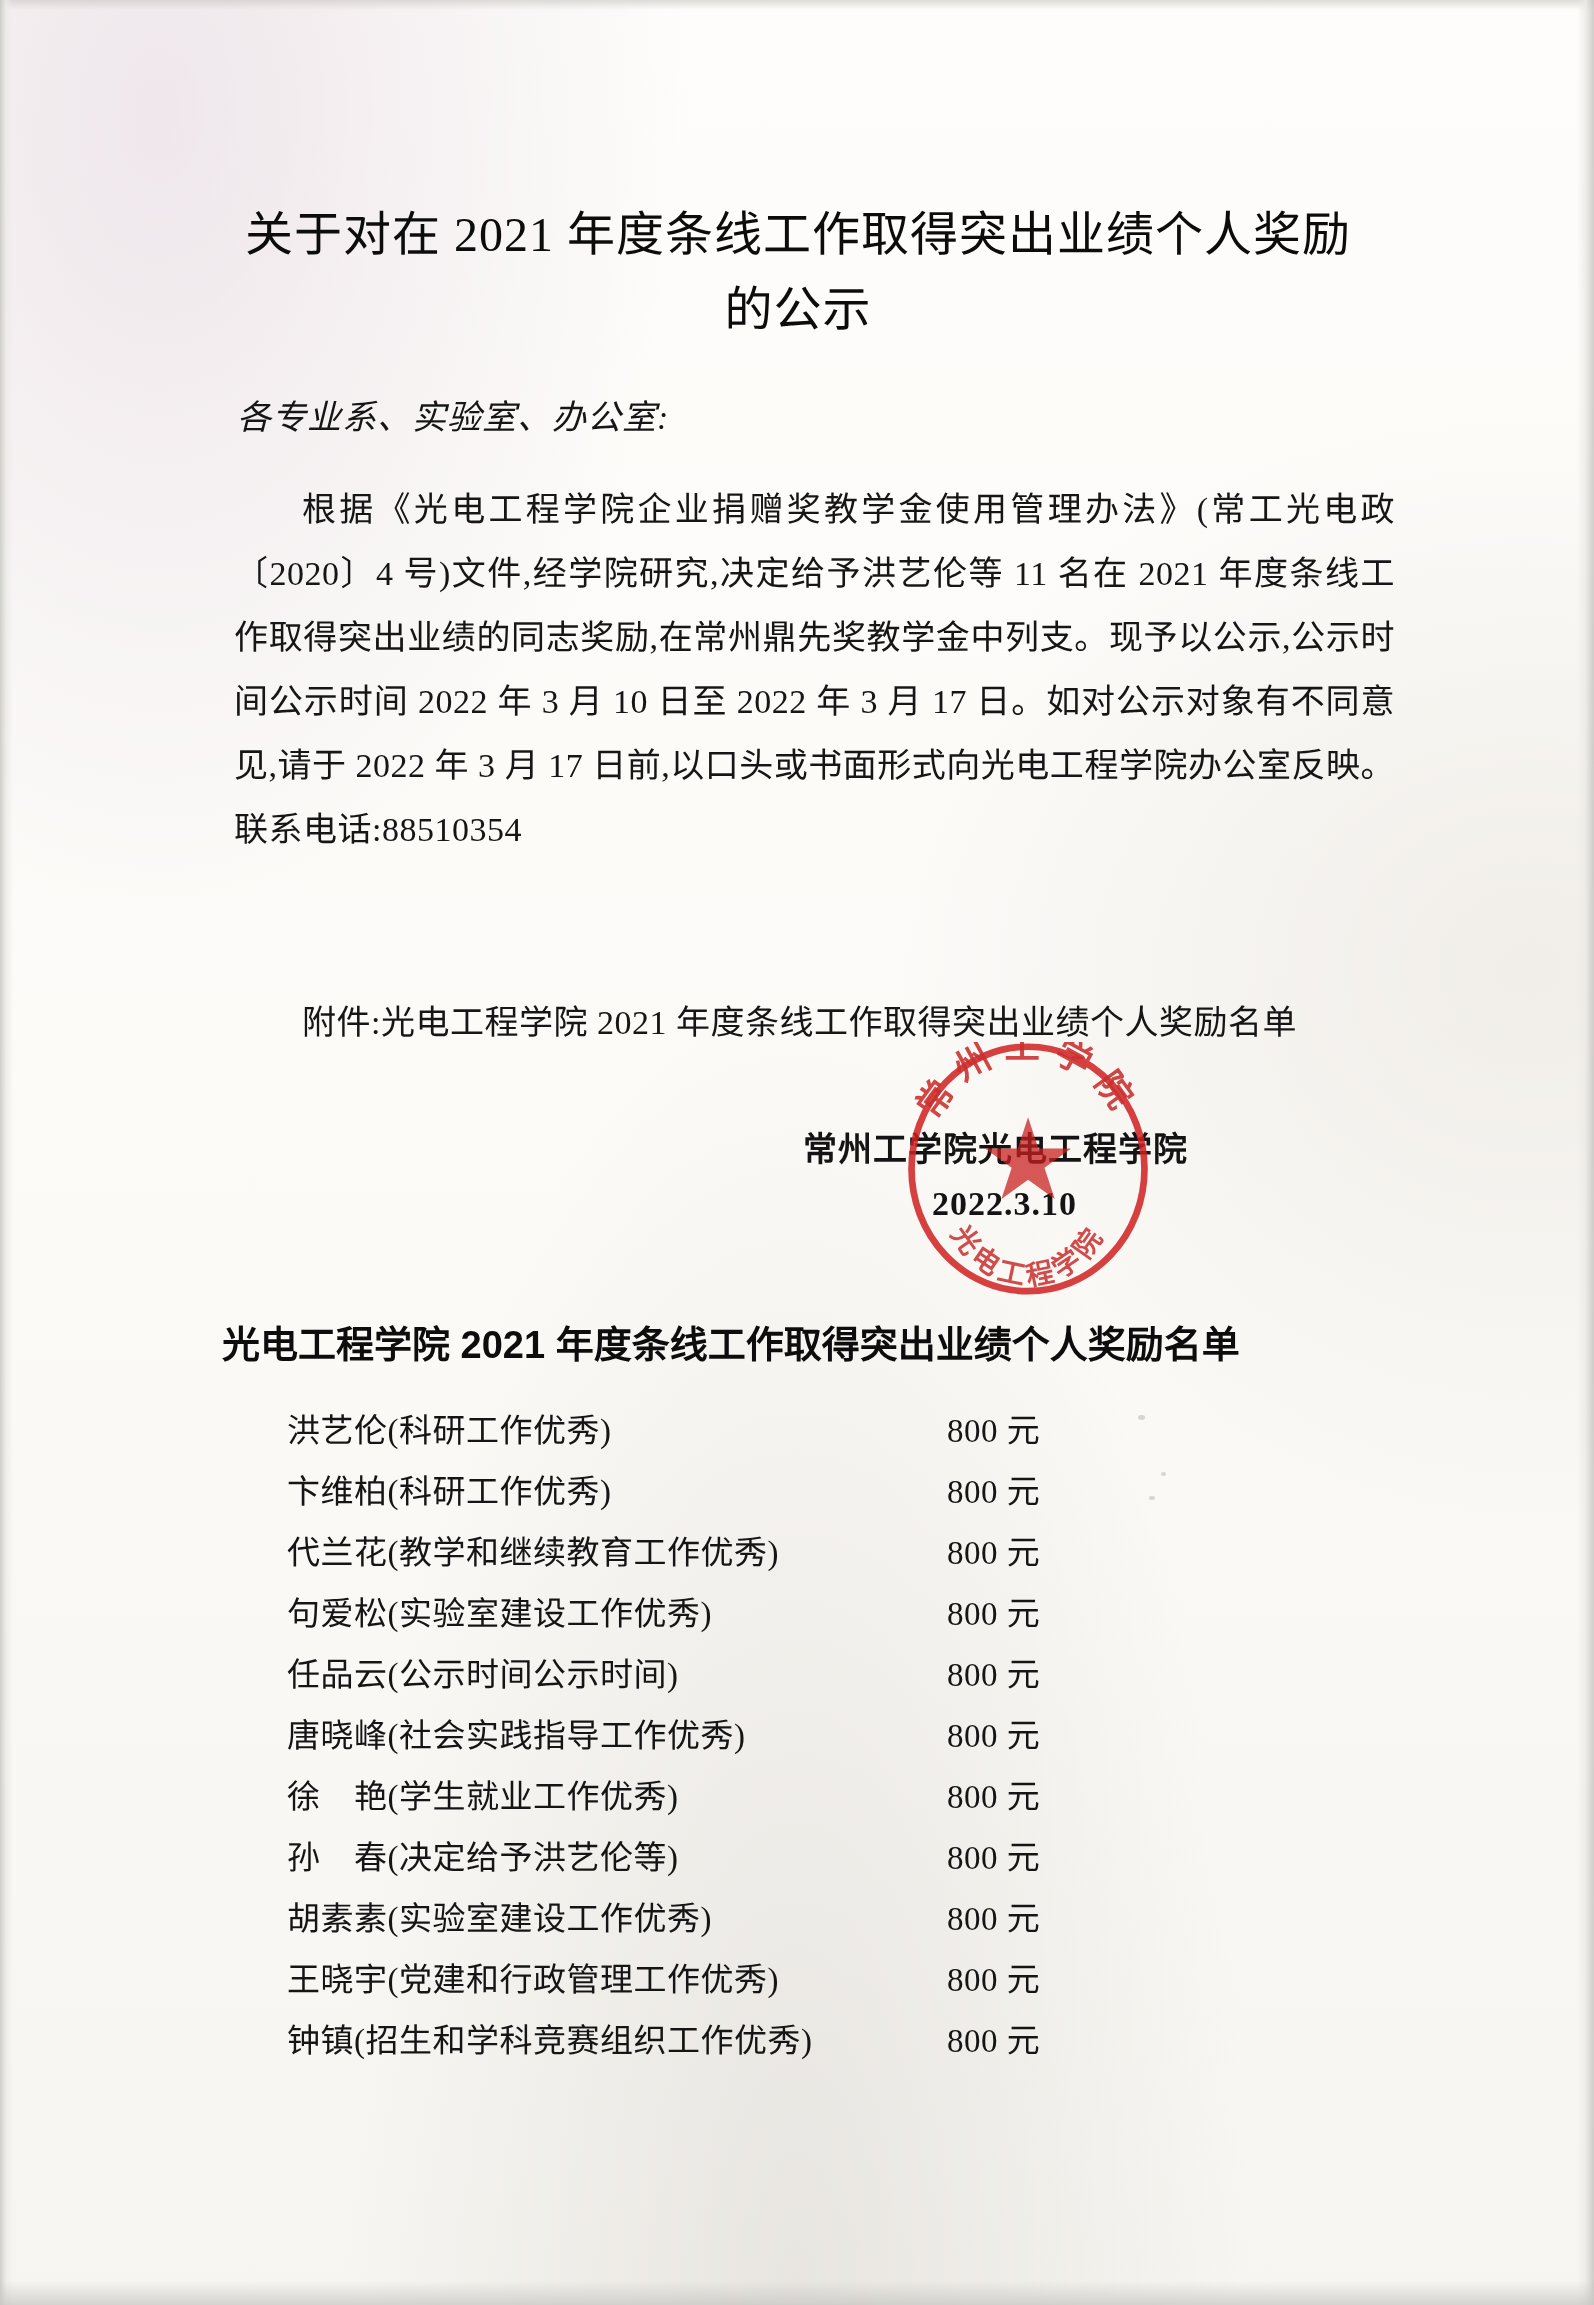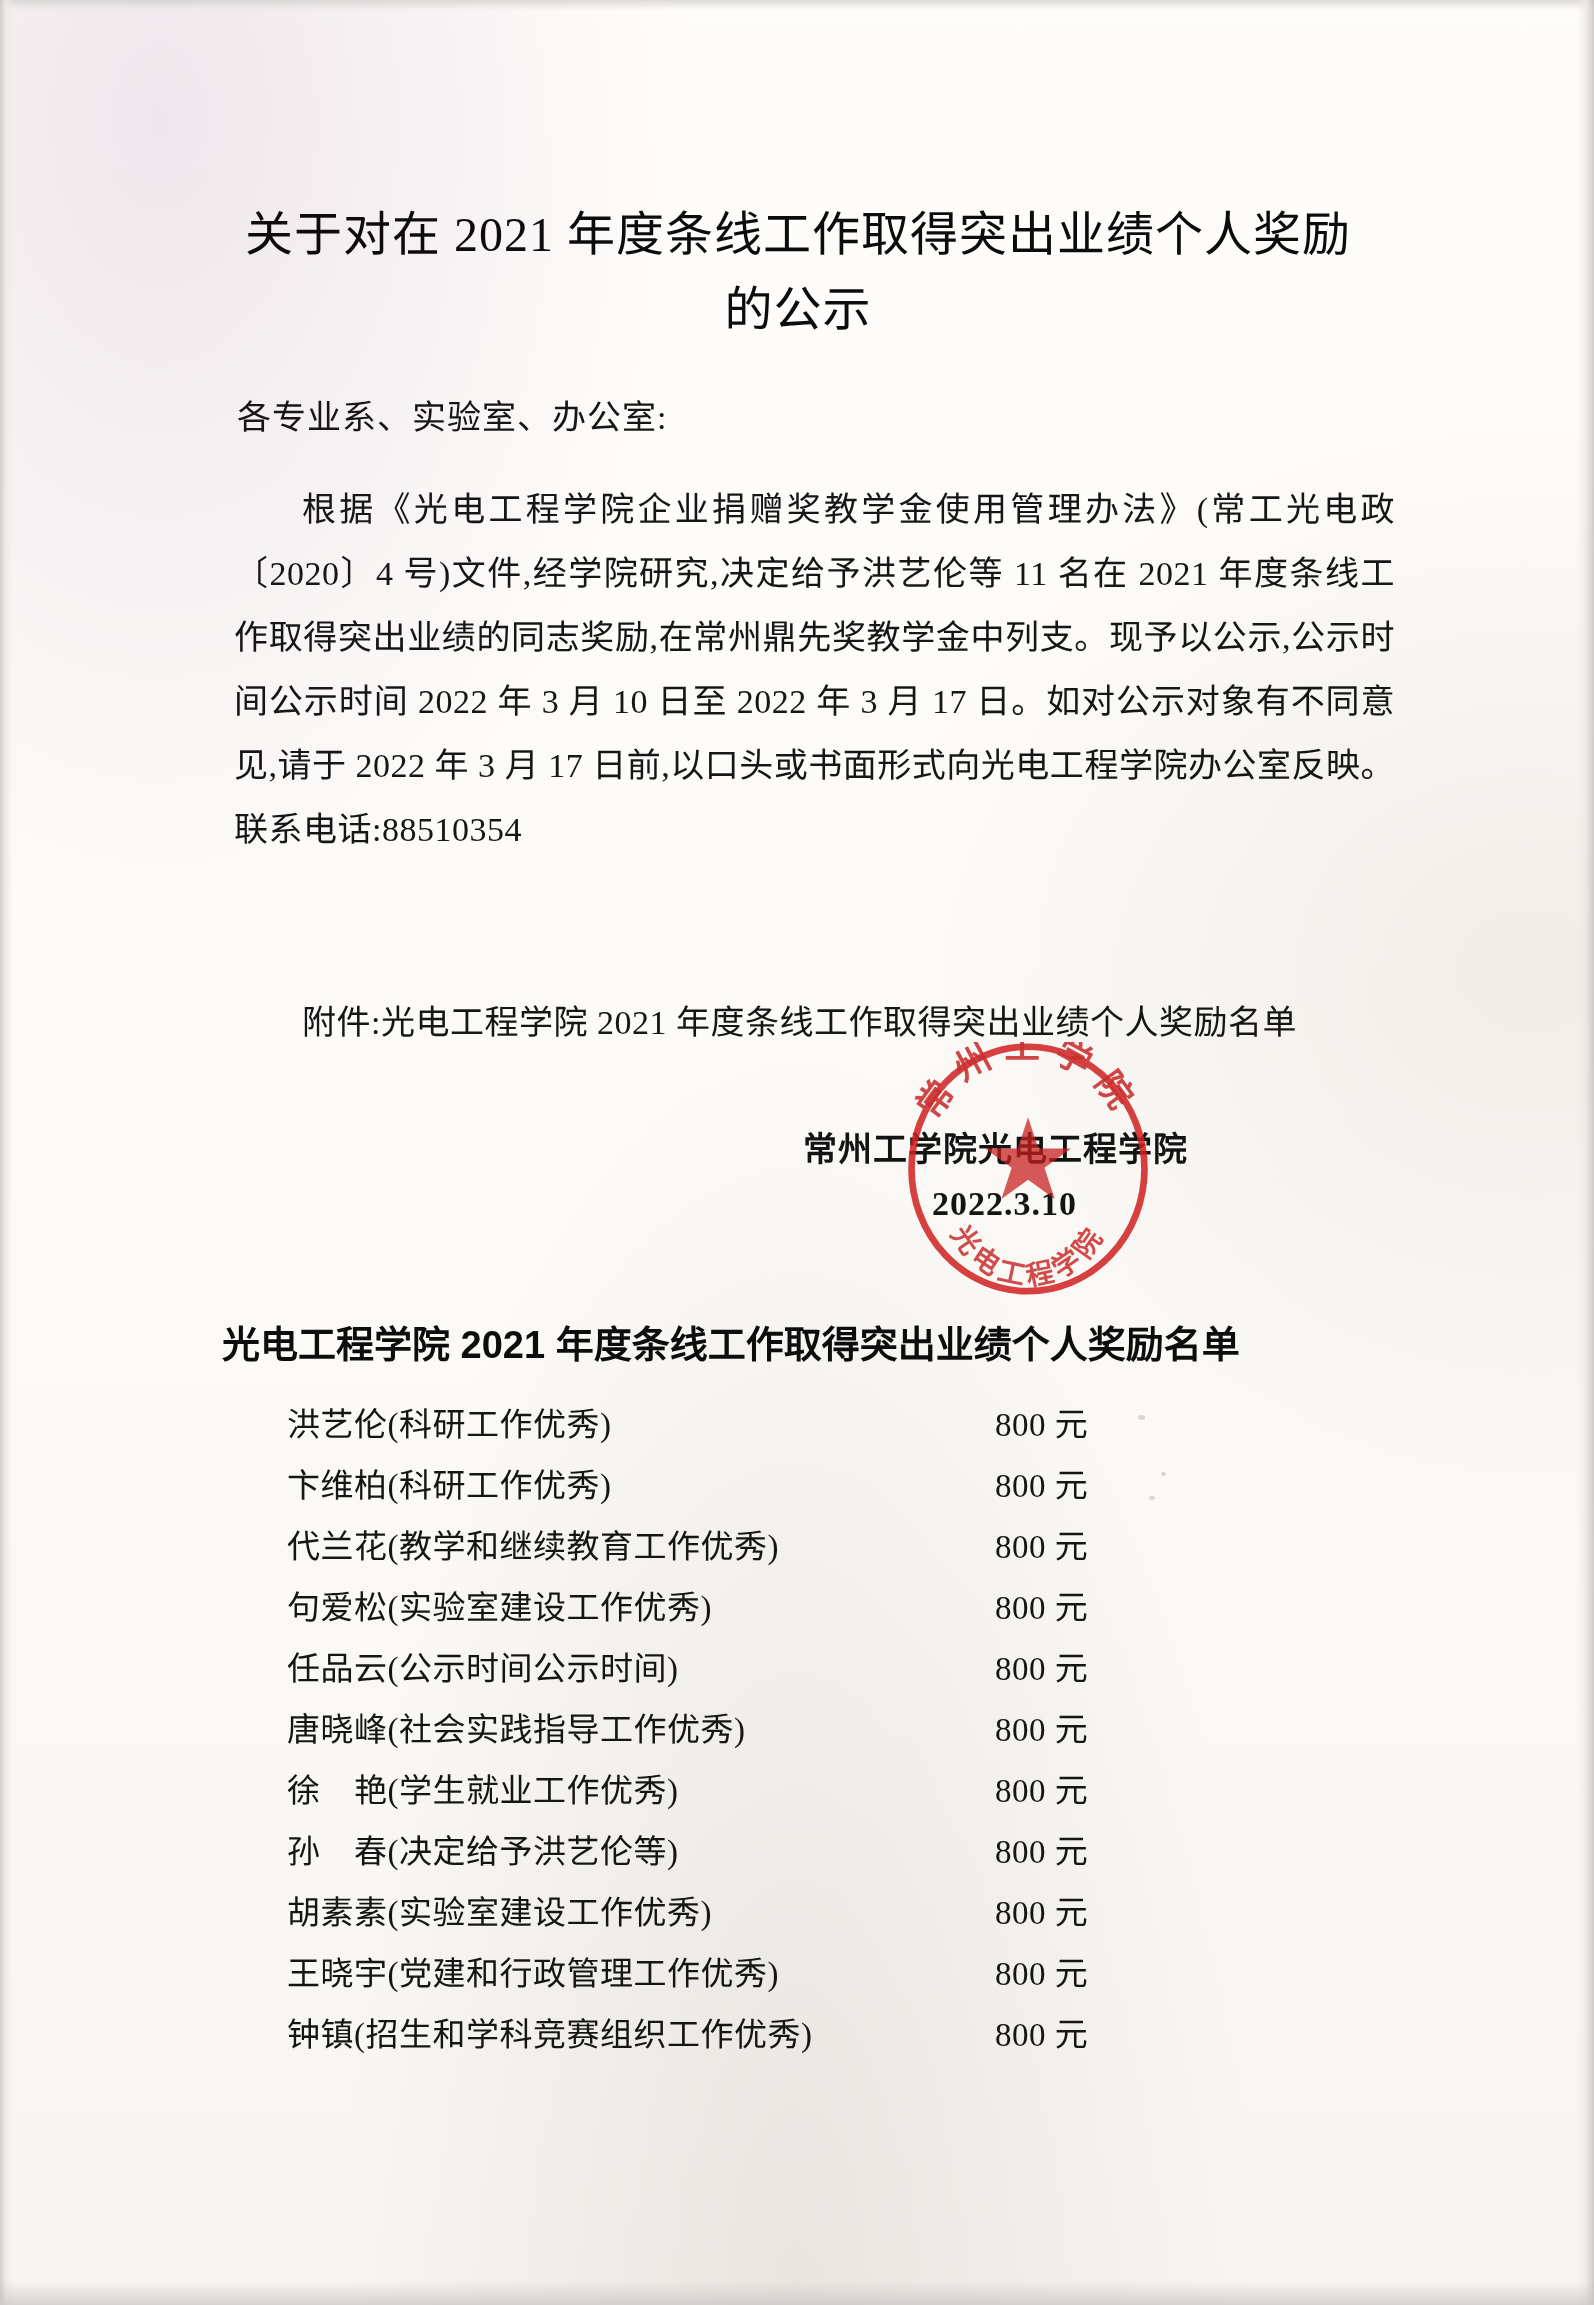--- a/index.html
+++ b/index.html
@@ -63,20 +63,21 @@
 
   
   .salutation {
     position: absolute;
     left: 237px;
     top: 397px;
     font-size: 34px;
     line-height: 42px;
     letter-spacing: 1px;
     color: #161616;
+    font-style: italic;
   }
   .body-block {
     position: absolute;
     left: 234px;
     top: 478px;
     width: 1161px;
     font-size: 34px;
     line-height: 64px;
     letter-spacing: 0.5px;
     color: #161616;
@@ -138,26 +139,25 @@
     font-family: "Liberation Sans", "DejaVu Sans", sans-serif;
   }
   .award-list {
     position: absolute;
     left: 287px;
     top: 1391px;
     width: 1071px;
   }
   .award-row {
     display: flex;
-    align-items: center;
+    align-items: flex-end;
     height: 61px;
     font-size: 33px;
     letter-spacing: 0.5px;
     color: #151515;
-    gap: 48px;
   }
   .award-name {
     flex: 0 0 660px;
     white-space: pre;
   }
   .award-amount {
     flex: 0 0 auto;
     font-family: "Liberation Serif", "DejaVu Serif", serif;
   }
 

